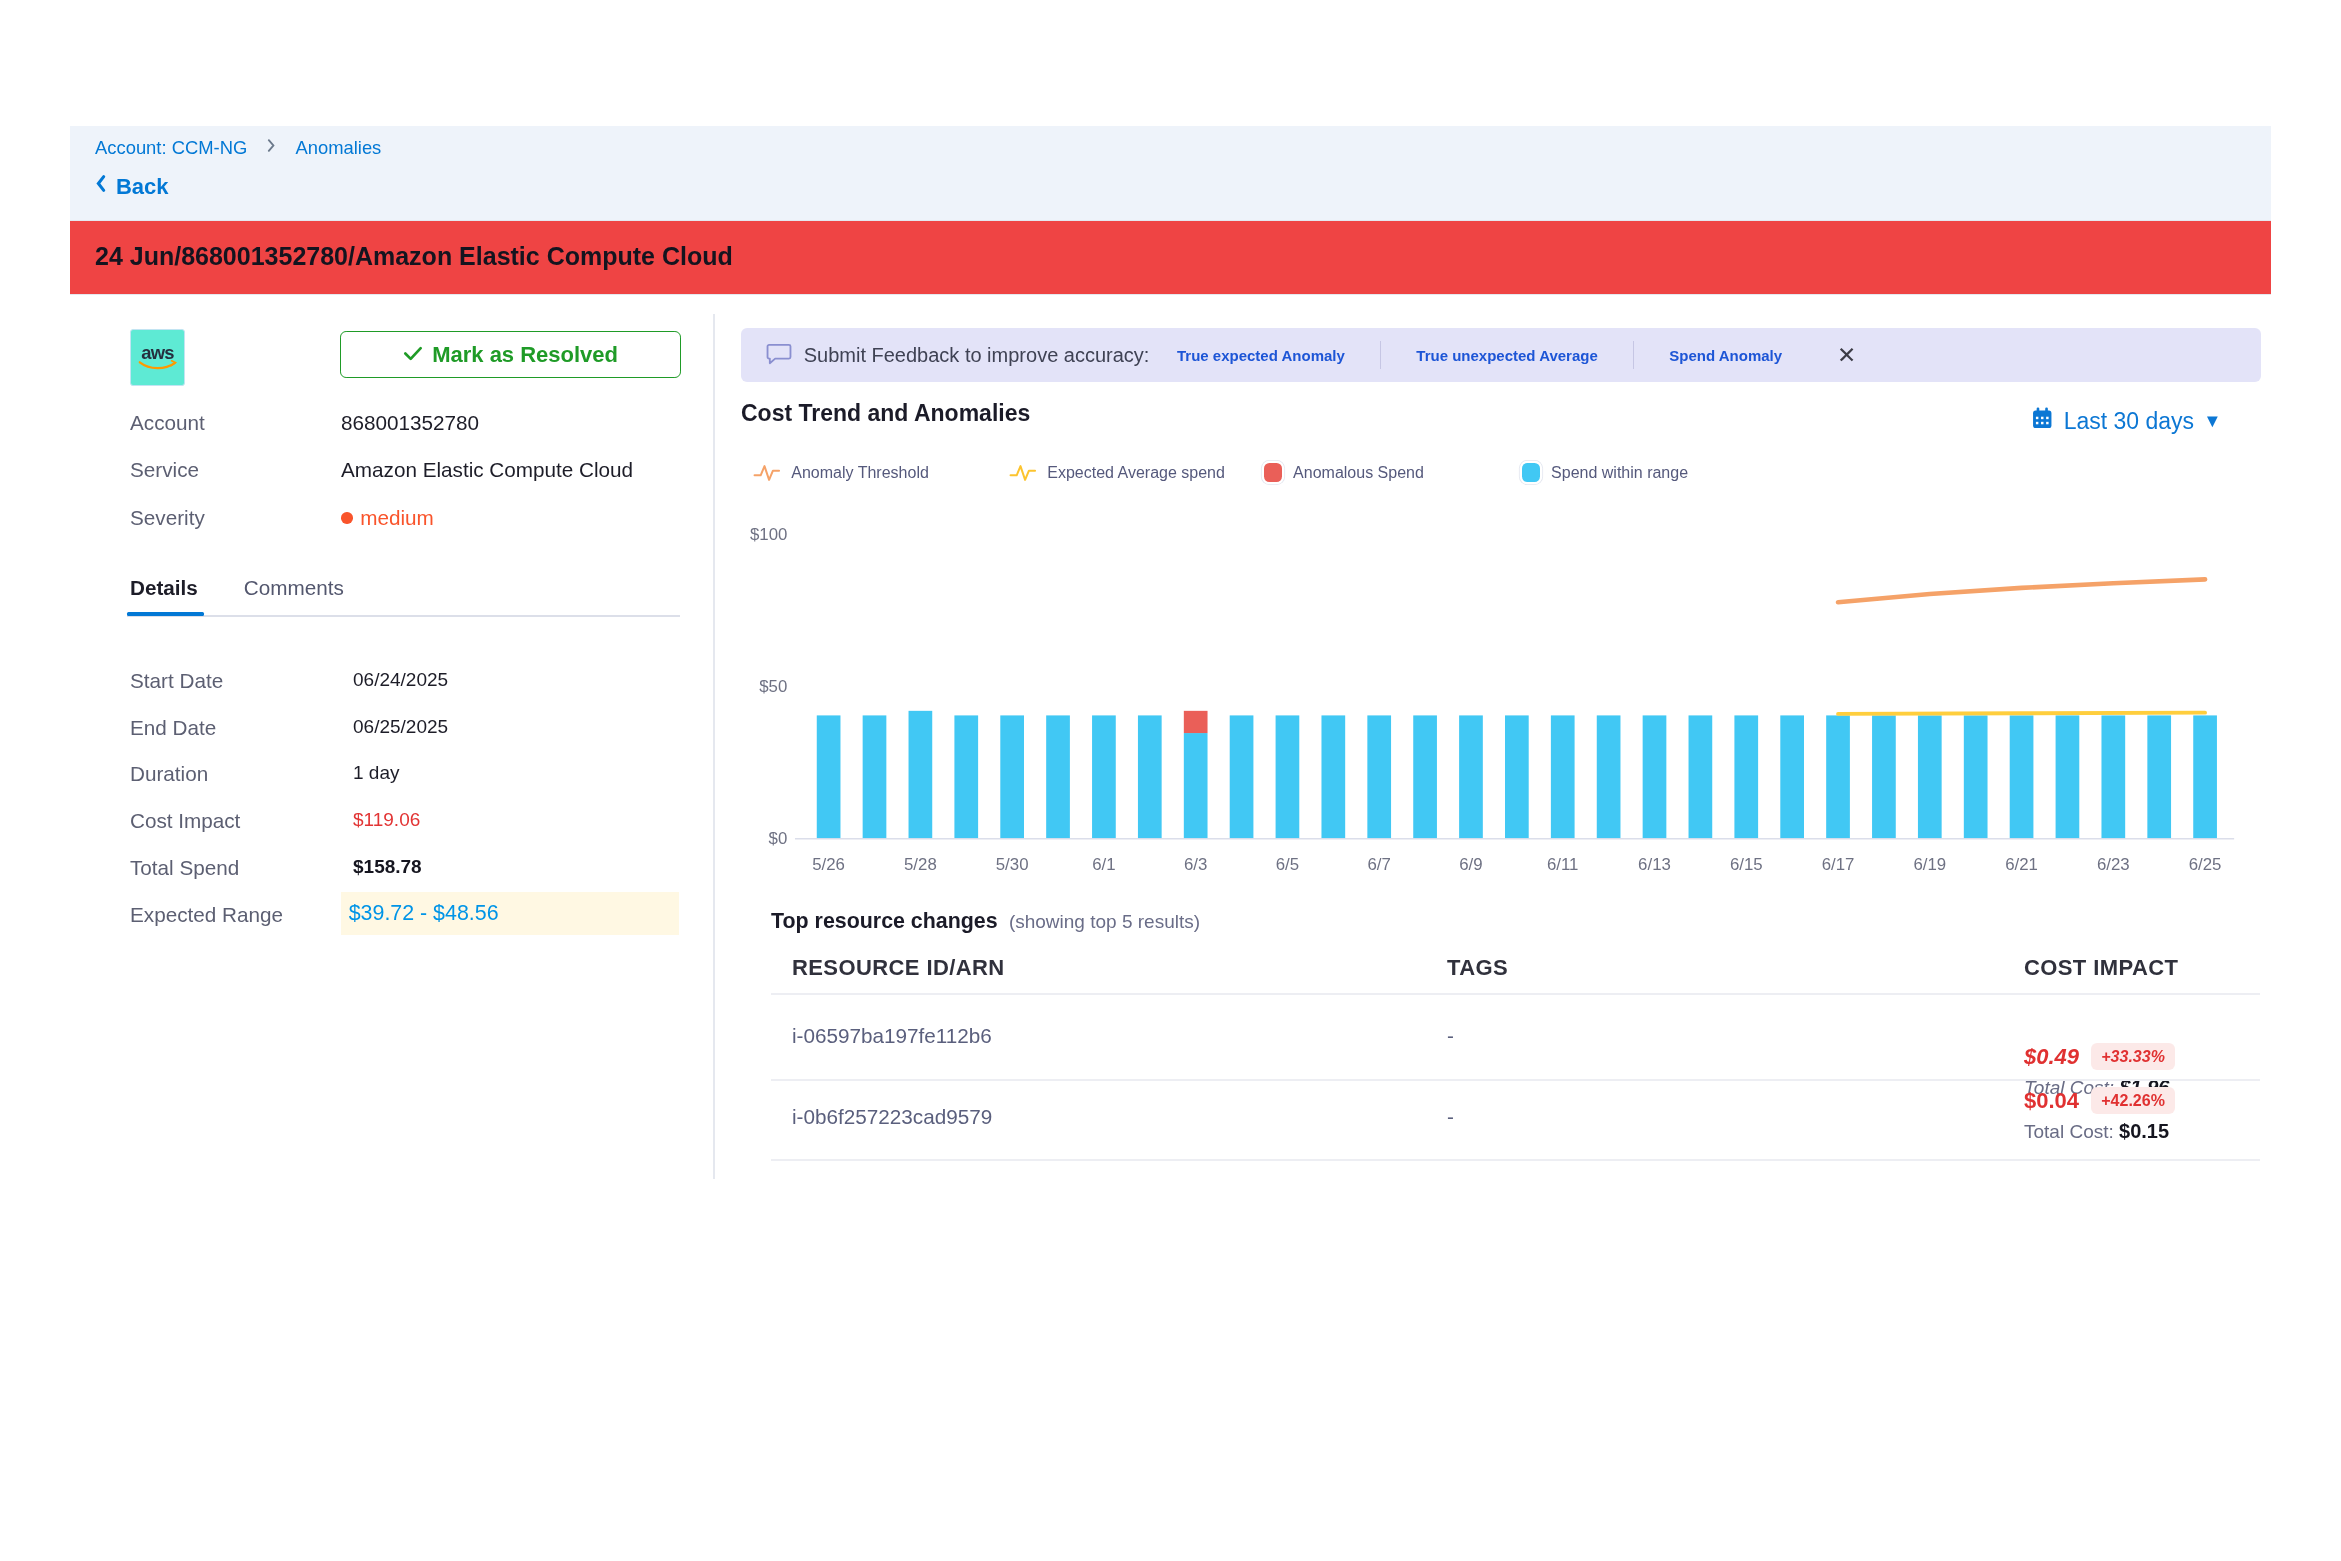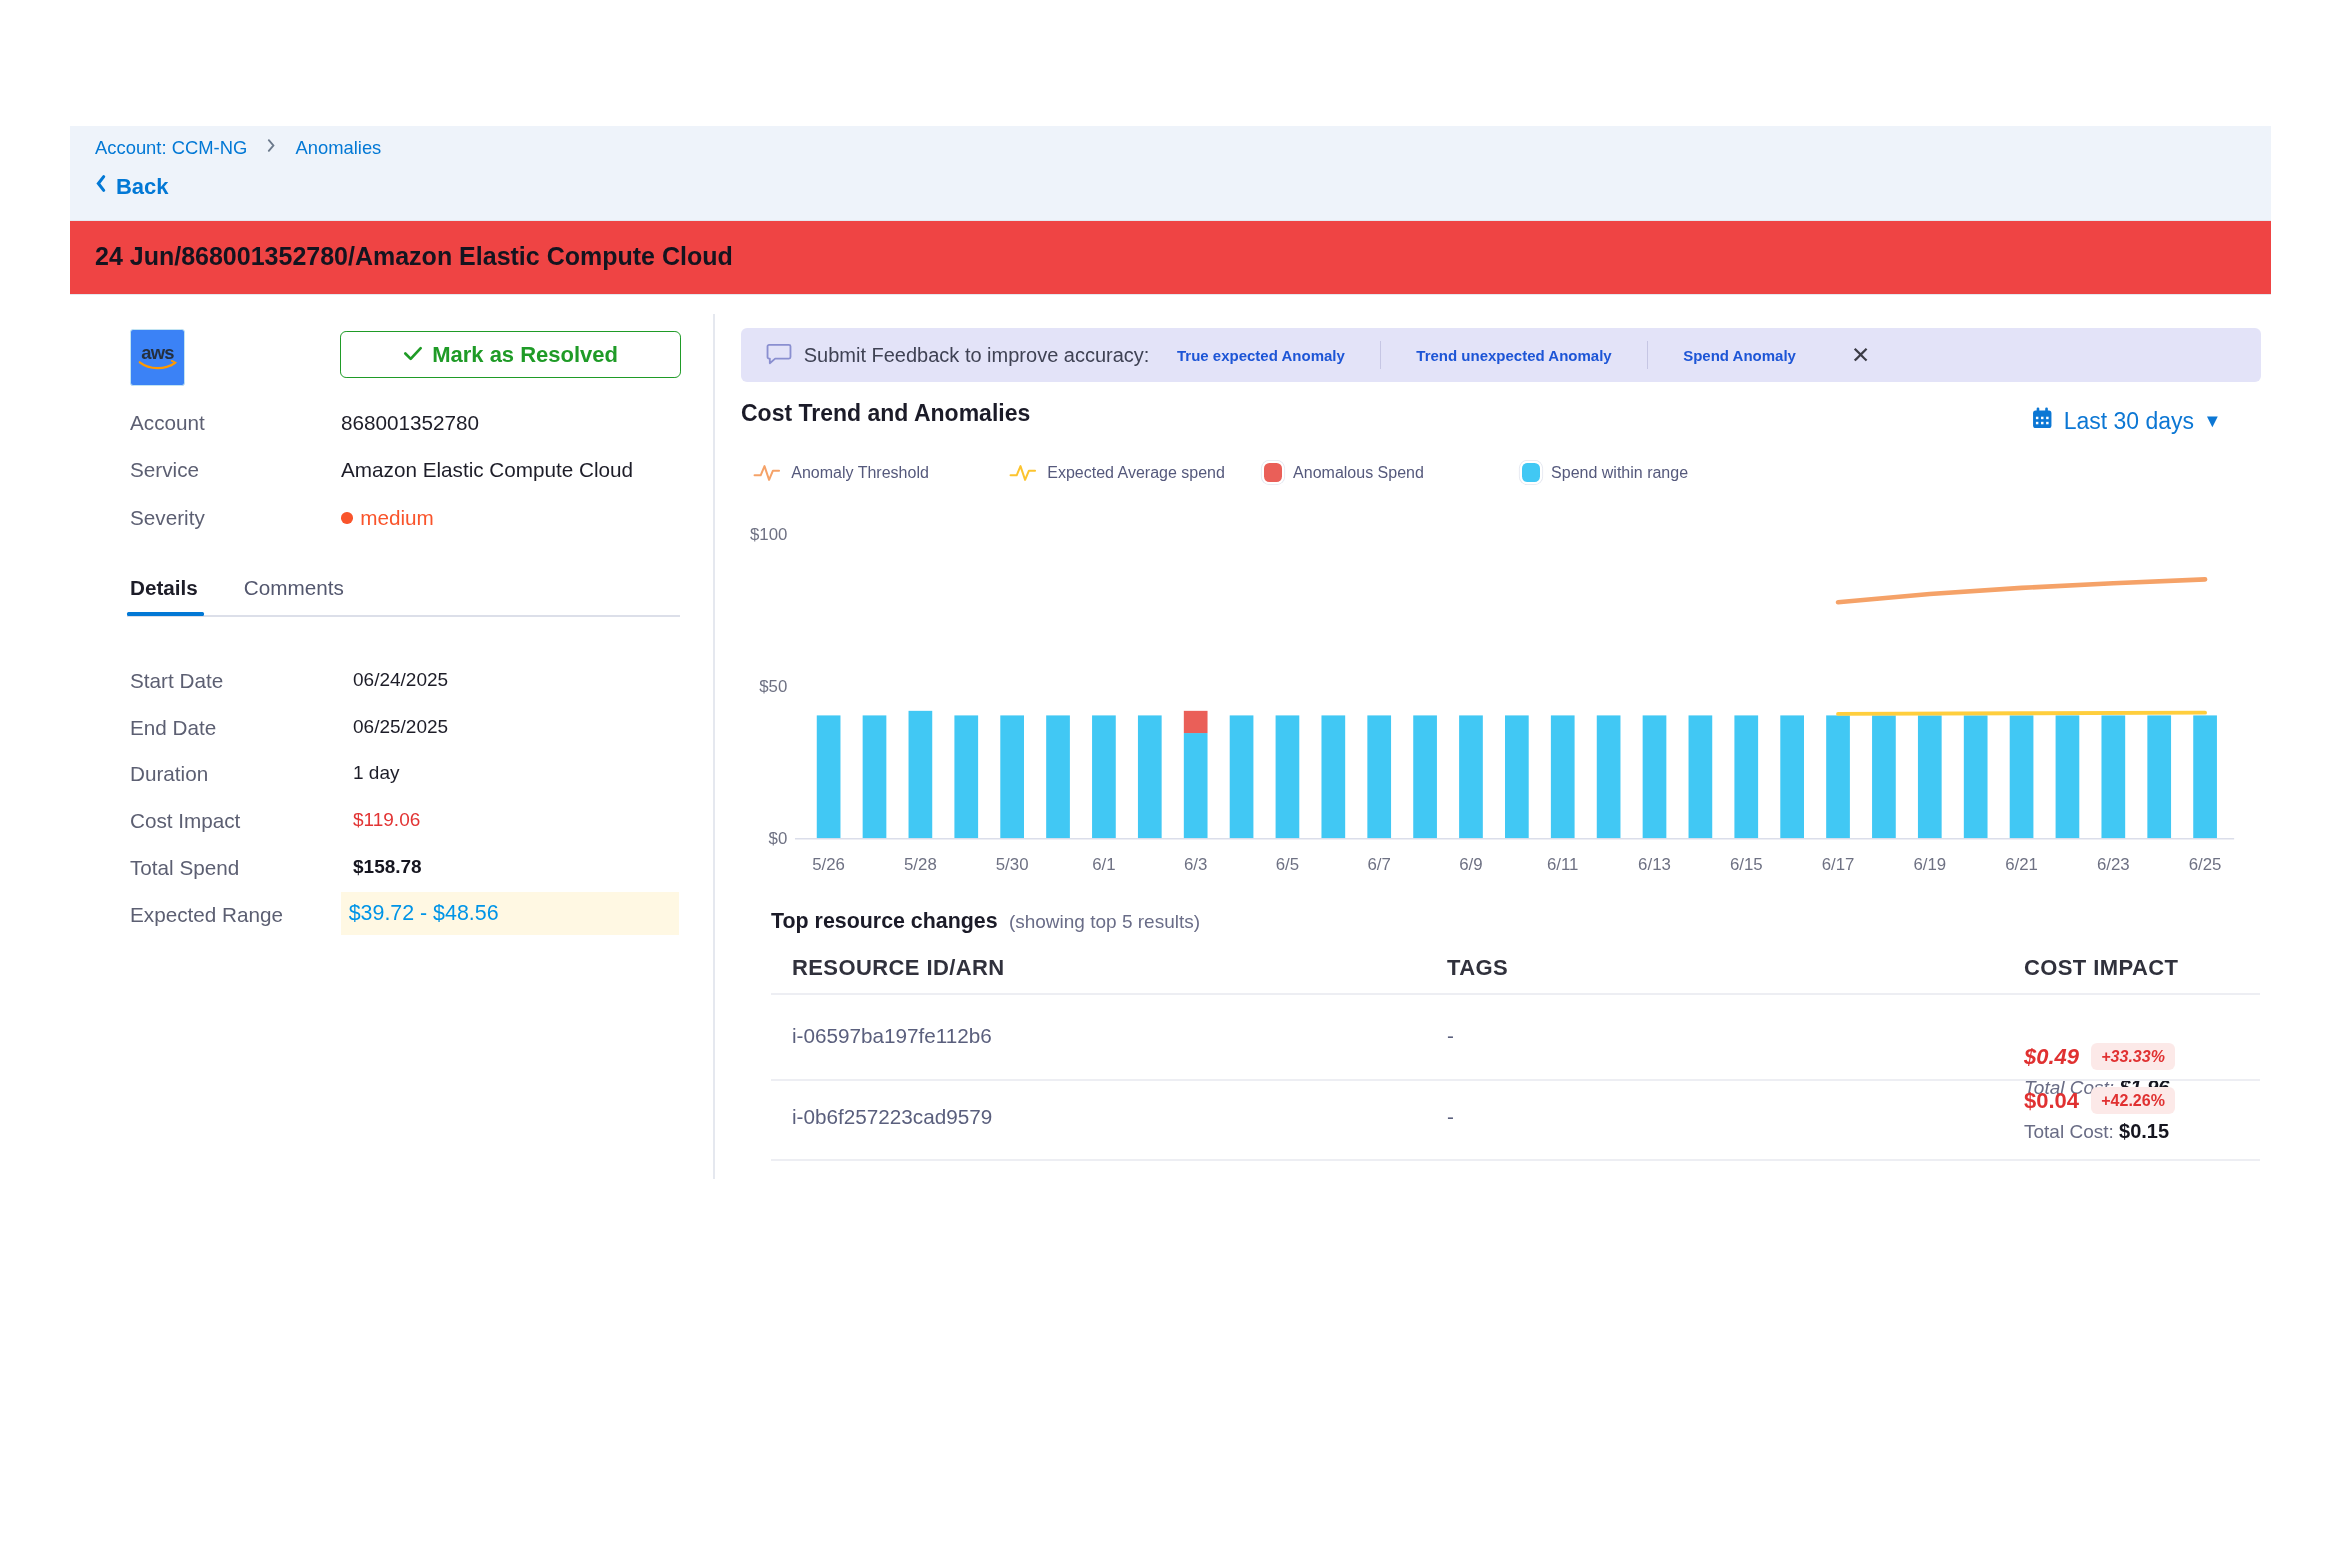--- a/index.html
+++ b/index.html
@@ -13,21 +13,21 @@
   .breadcrumb { position:absolute; left:25px; top:10.7px; display:flex; align-items:center; gap:18px;
     font-size:18.4px; color:#0278d5; }
   .crumb-link { cursor:pointer; }
   .back-row { position:absolute; left:23px; top:46px; display:flex; align-items:center; gap:7.7px;
     font-size:22px; font-weight:bold; color:#0278d5; cursor:pointer; }
   .band-title { position:absolute; left:70px; top:221px; width:2201px; height:74px;
     background:#ef4444; border-bottom:0.8px solid #e4e8f0; }
   .page-title { position:absolute; left:25px; top:21.4px; font-size:25px; font-weight:bold; color:#14141f; }
 
   
-  .aws-tile { position:absolute; left:130px; top:329px; width:55px; height:57px; background:#3b82f6;
+  .aws-tile { position:absolute; left:130px; top:329px; width:55px; height:57px; background:#5eead4;
     border:1.5px solid #c2e4f2; border-radius:3.1px; display:flex; flex-direction:column;
     align-items:center; justify-content:center; }
   .aws-word { font-size:18.4px; font-weight:bold; color:#252f3e; letter-spacing:-0.8px; line-height:15.3px; }
   .resolve-btn { position:absolute; left:340px; top:331px; width:341px; height:47px; background:#fff;
     border:1.5px solid #1f9b27; border-radius:6.1px; display:flex; align-items:center; justify-content:center;
     gap:9.2px; font-size:22px; font-weight:bold; color:#1f9b27; cursor:pointer; }
   .field-row { position:absolute; left:130px; width:551px; height:27.6px; display:flex; align-items:center; }
   .field-label { position:absolute; left:0; font-size:20.7px; color:#5c5f72; }
   .field-value { position:absolute; left:211px; font-size:20.7px; color:#1d1d28; }
   .sev-wrap { position:absolute; left:211px; display:flex; align-items:center; gap:7.7px; }
@@ -187,21 +187,21 @@
 
   <div class="feedback">
     <span>
       <svg width="26" height="24.5" viewBox="0 0 34 32">
           <path d="M4 5 h26 a2 2 0 0 1 2 2 v14 a2 2 0 0 1 -2 2 h-18 l-7 6 v-6 h-1 a2 2 0 0 1 -2 -2 v-14 a2 2 0 0 1 2 -2 z" stroke="#8a8fd0" stroke-width="2.4" fill="none" stroke-linejoin="round"></path>
         </svg>
     </span>
     <span class="fb-label">Submit Feedback to improve accuracy:</span>
     <span class="fb-link fb-link1">True expected Anomaly</span>
     <span class="fb-sep"></span>
-    <span class="fb-link">Trend unexpected Anomaly</span>
+    <span class="fb-link">True unexpected Average</span>
     <span class="fb-sep"></span>
     <span class="fb-link">Spend Anomaly</span>
     <span class="fb-close">✕</span>
   </div>
 
   <div class="chart-title">Cost Trend and Anomalies</div>
   <div class="range-select">
     <span>
       <svg width="24.5" height="24.5" viewBox="0 0 24 24">
         <rect x="3" y="4.5" width="18" height="17" rx="2.5" fill="#0c77d4"></rect>

